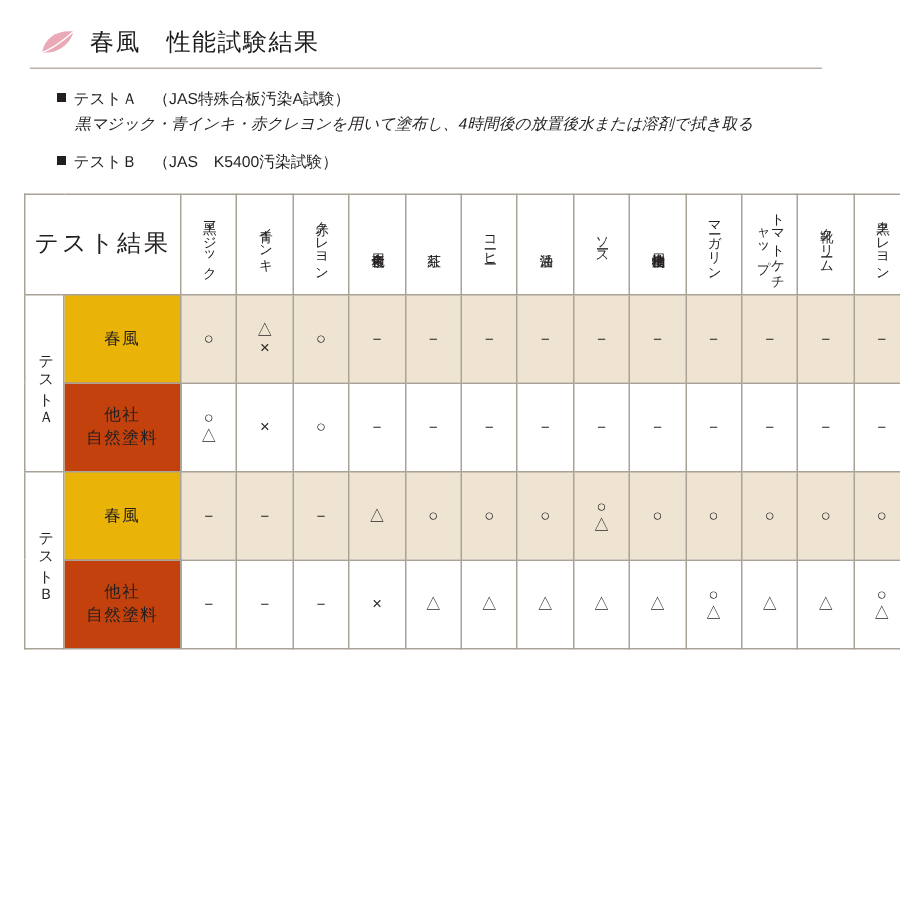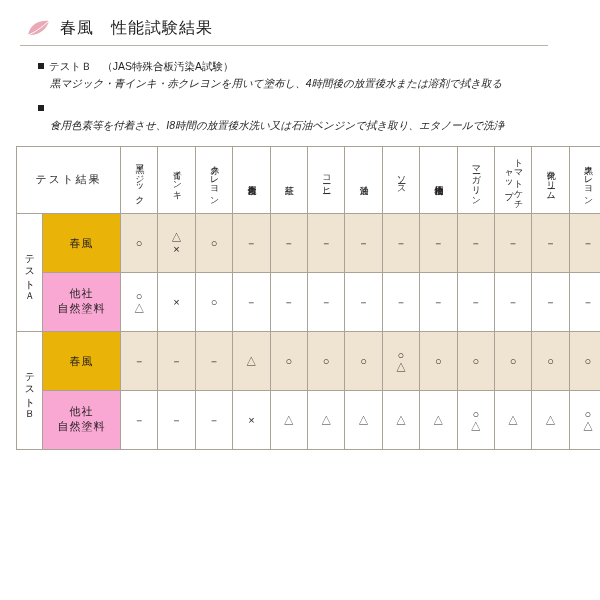--- a/index.html
+++ b/index.html
@@ -94,21 +94,21 @@
   .vtext {
     writing-mode: vertical-rl;
     text-orientation: upright;
     letter-spacing: 0px;
     display: inline-block;
     line-height: 1.05;
     font-size: 9px;
     height: 58px;
   }
   .hdr-label {
-    font-size: 11px;
+    font-size: 16px;
     letter-spacing: 2px;
     text-align: left;
     padding-left: 12px;
   }
 
   
   .grp-cell {
     width: 26px;
     font-size: 10px;
     letter-spacing: 1px;
@@ -118,21 +118,21 @@
     text-orientation: upright;
     line-height: 1.15;
     display: inline-block;
   }
   .name-cell {
     font-size: 11px;
     letter-spacing: 1px;
     line-height: 1.35;
   }
   .row-haru { background: #eab308; }
-  .row-other { background: #f9a8d4; font-family: Liberation Mono, monospace; }
+  .row-other { background: #c2410c; }
   .mark-haru { background: #efe3d2; }
   .data-cell {
     height: 58px;
     font-size: 11px;
     line-height: 1.12;
   }
   .data-cell .stack {
     display: flex;
     flex-direction: column;
     align-items: center;
@@ -157,29 +157,28 @@
         <path d="M2 16 C 8 14, 15 9, 23 2" fill="none" stroke="#ffffff" stroke-width="1"></path>
       </svg>
     </span>
     <span class="title-text">春風　性能試験結果</span>
   </div>
   <div class="title-underline"></div>
 
   <div class="notes">
     <div class="note-block">
       <div class="note-line1">
-        <span class="sq"></span><span>テストＢ　（JAS特殊合板汚染A試験）</span>
+        <span class="sq"></span><span>テストＡ　（JAS特殊合板汚染A試験）</span>
       </div>
       <div class="note-line2">黒マジック・青インキ・赤クレヨンを用いて塗布し、4時間後の放置後水または溶剤で拭き取る</div>
     </div>
     <div class="note-block">
       <div class="note-line1">
-        <span class="sq"></span>
+        <span class="sq"></span><span>テストＢ　（JAS　K5400汚染試験）</span>
       </div>
-      <div class="note-line2">食用色素等を付着させ、I8時間の放置後水洗い又は石油ベンジンで拭き取り、エタノールで洗浄</div>
     </div>
   </div>
 
   <table class="perf">
     <colgroup>
       <col class="c-grp">
       <col class="c-name">
       <col class="c-data">
         <col class="c-data">
         <col class="c-data">

